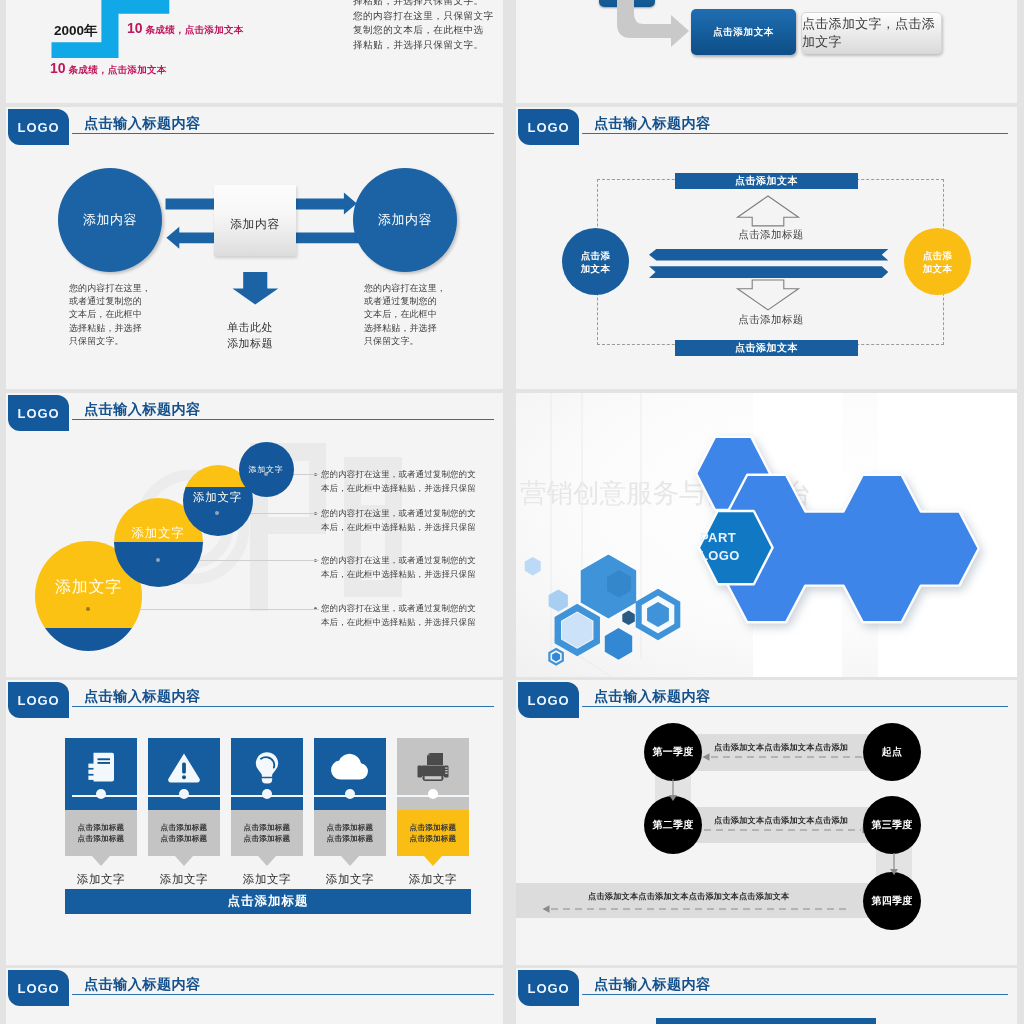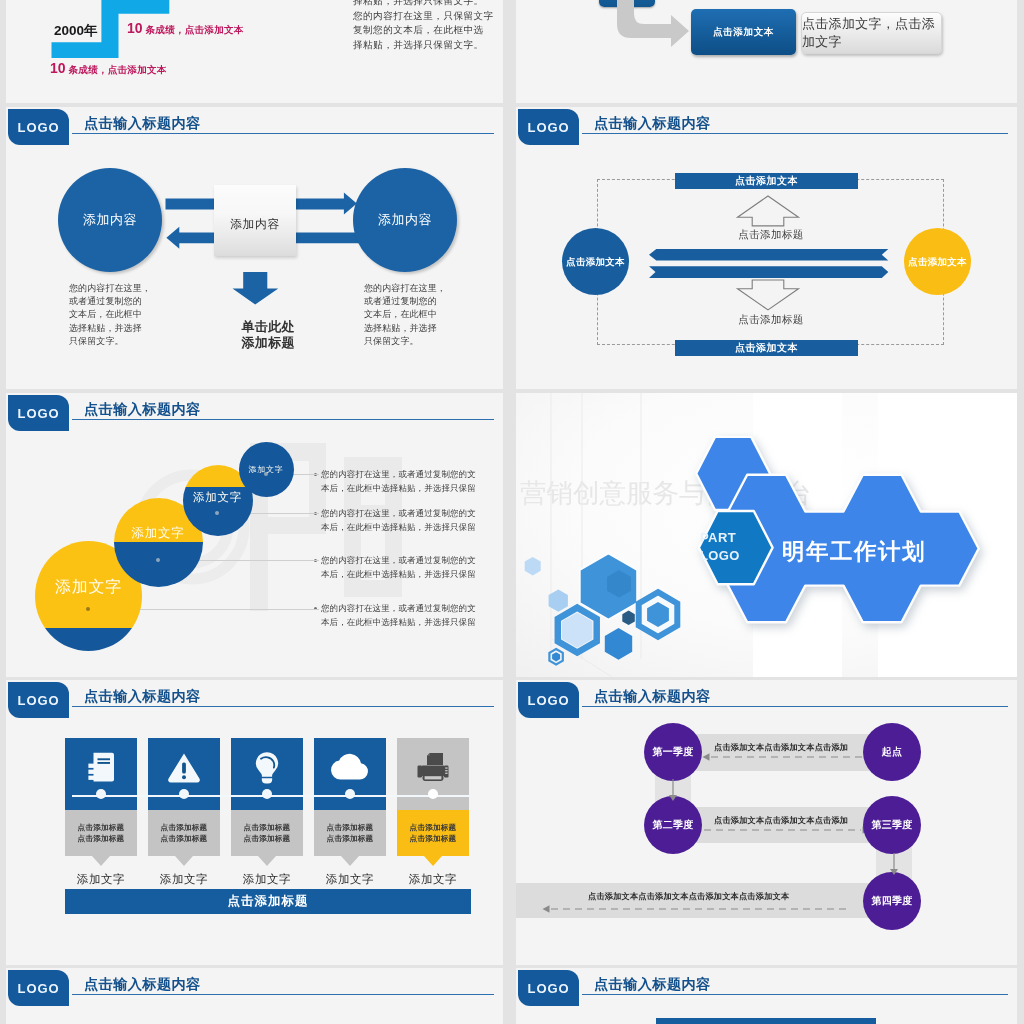--- a/index.html
+++ b/index.html
@@ -49,37 +49,37 @@
      justify-content:center;letter-spacing:.5px;box-shadow:2px 2px 3px rgba(0,0,0,.2);}
   .s3-cl{left:52px;top:61px;}
   .s3-cr{left:347px;top:61px;}
   .s3-box{position:absolute;left:208px;top:78px;width:82px;height:71px;
      background:linear-gradient(to bottom,#fcfcfc 0%,#f7f7f7 40%,#eaeaea 72%,#dcdcdc 100%);
      color:#2d2d2d;font-size:11.8px;display:flex;align-items:center;justify-content:center;
      letter-spacing:.6px;box-shadow:1px 2px 3px rgba(0,0,0,.16);padding-top:9px;box-sizing:border-box;}
   .s3-cap{position:absolute;font-size:9px;color:#3e3e3e;line-height:13.2px;letter-spacing:.1px;}
   .s3-cap-l{left:63px;top:175px;}
   .s3-cap-r{left:358px;top:175px;}
-  .s3-cap-b{position:absolute;left:199px;top:212px;width:90px;text-align:right;
-     font-size:13px;color:#333;line-height:16px;letter-spacing:.4px;font-weight:bold;}
+  .s3-cap-b{position:absolute;left:199px;top:212px;width:90px;text-align:center;
+     font-size:11px;color:#333;line-height:16px;letter-spacing:.4px;}
 
   
   .s4-dash{position:absolute;left:81px;top:72px;width:347px;height:166px;
      border:1.2px dashed #9a9a9a;box-sizing:border-box;}
   .s4-bar{position:absolute;left:159px;width:183px;height:16px;background:#185e9e;
      color:#fff;font-size:10px;font-weight:bold;display:flex;align-items:center;
      justify-content:center;letter-spacing:.5px;}
   .s4-bar-t{top:65.5px;}
   .s4-bar-b{top:232.5px;}
   .s4-lbl{position:absolute;left:135px;width:240px;text-align:center;font-size:10.5px;
      color:#3d3d3d;letter-spacing:.4px;}
   .s4-lbl-u{top:121px;}
   .s4-lbl-d{top:206px;}
   .s4-circ{position:absolute;width:67px;height:67px;border-radius:50%;color:#fff;
-     font-size:9.5px;font-weight:bold;display:flex;
+     font-size:9.5px;font-weight:bold;display:flex;flex-direction:column;
      align-items:center;justify-content:center;line-height:13px;letter-spacing:.3px;}
   .s4-circ-l{left:46px;top:121px;background:#185e9e;}
   .s4-circ-r{left:388px;top:121px;background:#f9bd13;}
 
   
   .s5-circ{position:absolute;border-radius:50%;color:#fffdf2;display:flex;
      align-items:center;justify-content:center;letter-spacing:.8px;z-index:2;}
   
   .s5-c1{left:29px;top:148px;width:107px;height:110px;font-size:16px;
      background:linear-gradient(to bottom,#fbc113 0%,#fbc113 78.7%,#14579b 78.7%,#14579b 100%);}
@@ -146,21 +146,21 @@
      justify-content:center;letter-spacing:1px;}
 
   
   .s8-rail{position:absolute;background:#dcdcdc;}
   .s8-r1{left:150px;top:54px;width:222px;height:37px;}
   .s8-r2{left:150px;top:127px;width:222px;height:36px;}
   .s8-r3{left:0;top:203px;width:370px;height:35px;}
   .s8-vrail{position:absolute;background:#e3e3e3;}
   .s8-v1{left:139px;top:91px;width:36px;height:34px;}
   .s8-v2{left:360px;top:163px;width:36px;height:36px;}
-  .s8-node{position:absolute;width:58px;height:58px;border-radius:50%;background:#4c1d95;
+  .s8-node{position:absolute;width:58px;height:58px;border-radius:50%;background:#000000;
      color:#fff;font-size:10px;font-weight:bold;display:flex;align-items:center;
      justify-content:center;letter-spacing:.3px;z-index:5;}
   .s8-n1{left:128px;top:43px;}
   .s8-n2{left:347px;top:43px;}
   .s8-n3{left:128px;top:116px;}
   .s8-n4{left:347px;top:116px;}
   .s8-n5{left:347px;top:192px;}
   .s8-rt{position:absolute;font-size:8.2px;color:#2e2e2e;font-weight:bold;letter-spacing:.2px;
      white-space:nowrap;}
   .s8-rt1{left:198px;top:62px;}
@@ -411,21 +411,20 @@
              L462.7 155.5 L443.3 118.5 L404.8 118.5 L385.5 81.7 L346.8 81.7 L327.5 118.5
              L289.3 118.5 L270.0 81.7 Z" fill="#3d85e8" stroke="#fdfdfd" stroke-width="2.4" stroke-linejoin="round"></path>
 
     <path d="M182.8 154.6 L201.6 118.0 L237.8 118.0 L256.6 154.6 L237.8 191.2 L201.6 191.2 Z" fill="#1179c4" stroke="#fdfdfd" stroke-width="2.4" stroke-linejoin="round"></path>
   </svg>
 
   <div class="s6-part">
     <div>PART</div>
     <div>LOGO</div>
   </div>
-  <div class="s6-title">明年工作计划</div>
 </div>
 
 <div class="slide L s7" style="top:680px;height:285px;">
   <div class="hdr-logo">
     <span>LOGO</span>
       </div>
   <div class="hdr-title">点击输入标题内容</div>
   <div class="hdr-rule"></div>
 
   <div class="s7-rail"></div>

